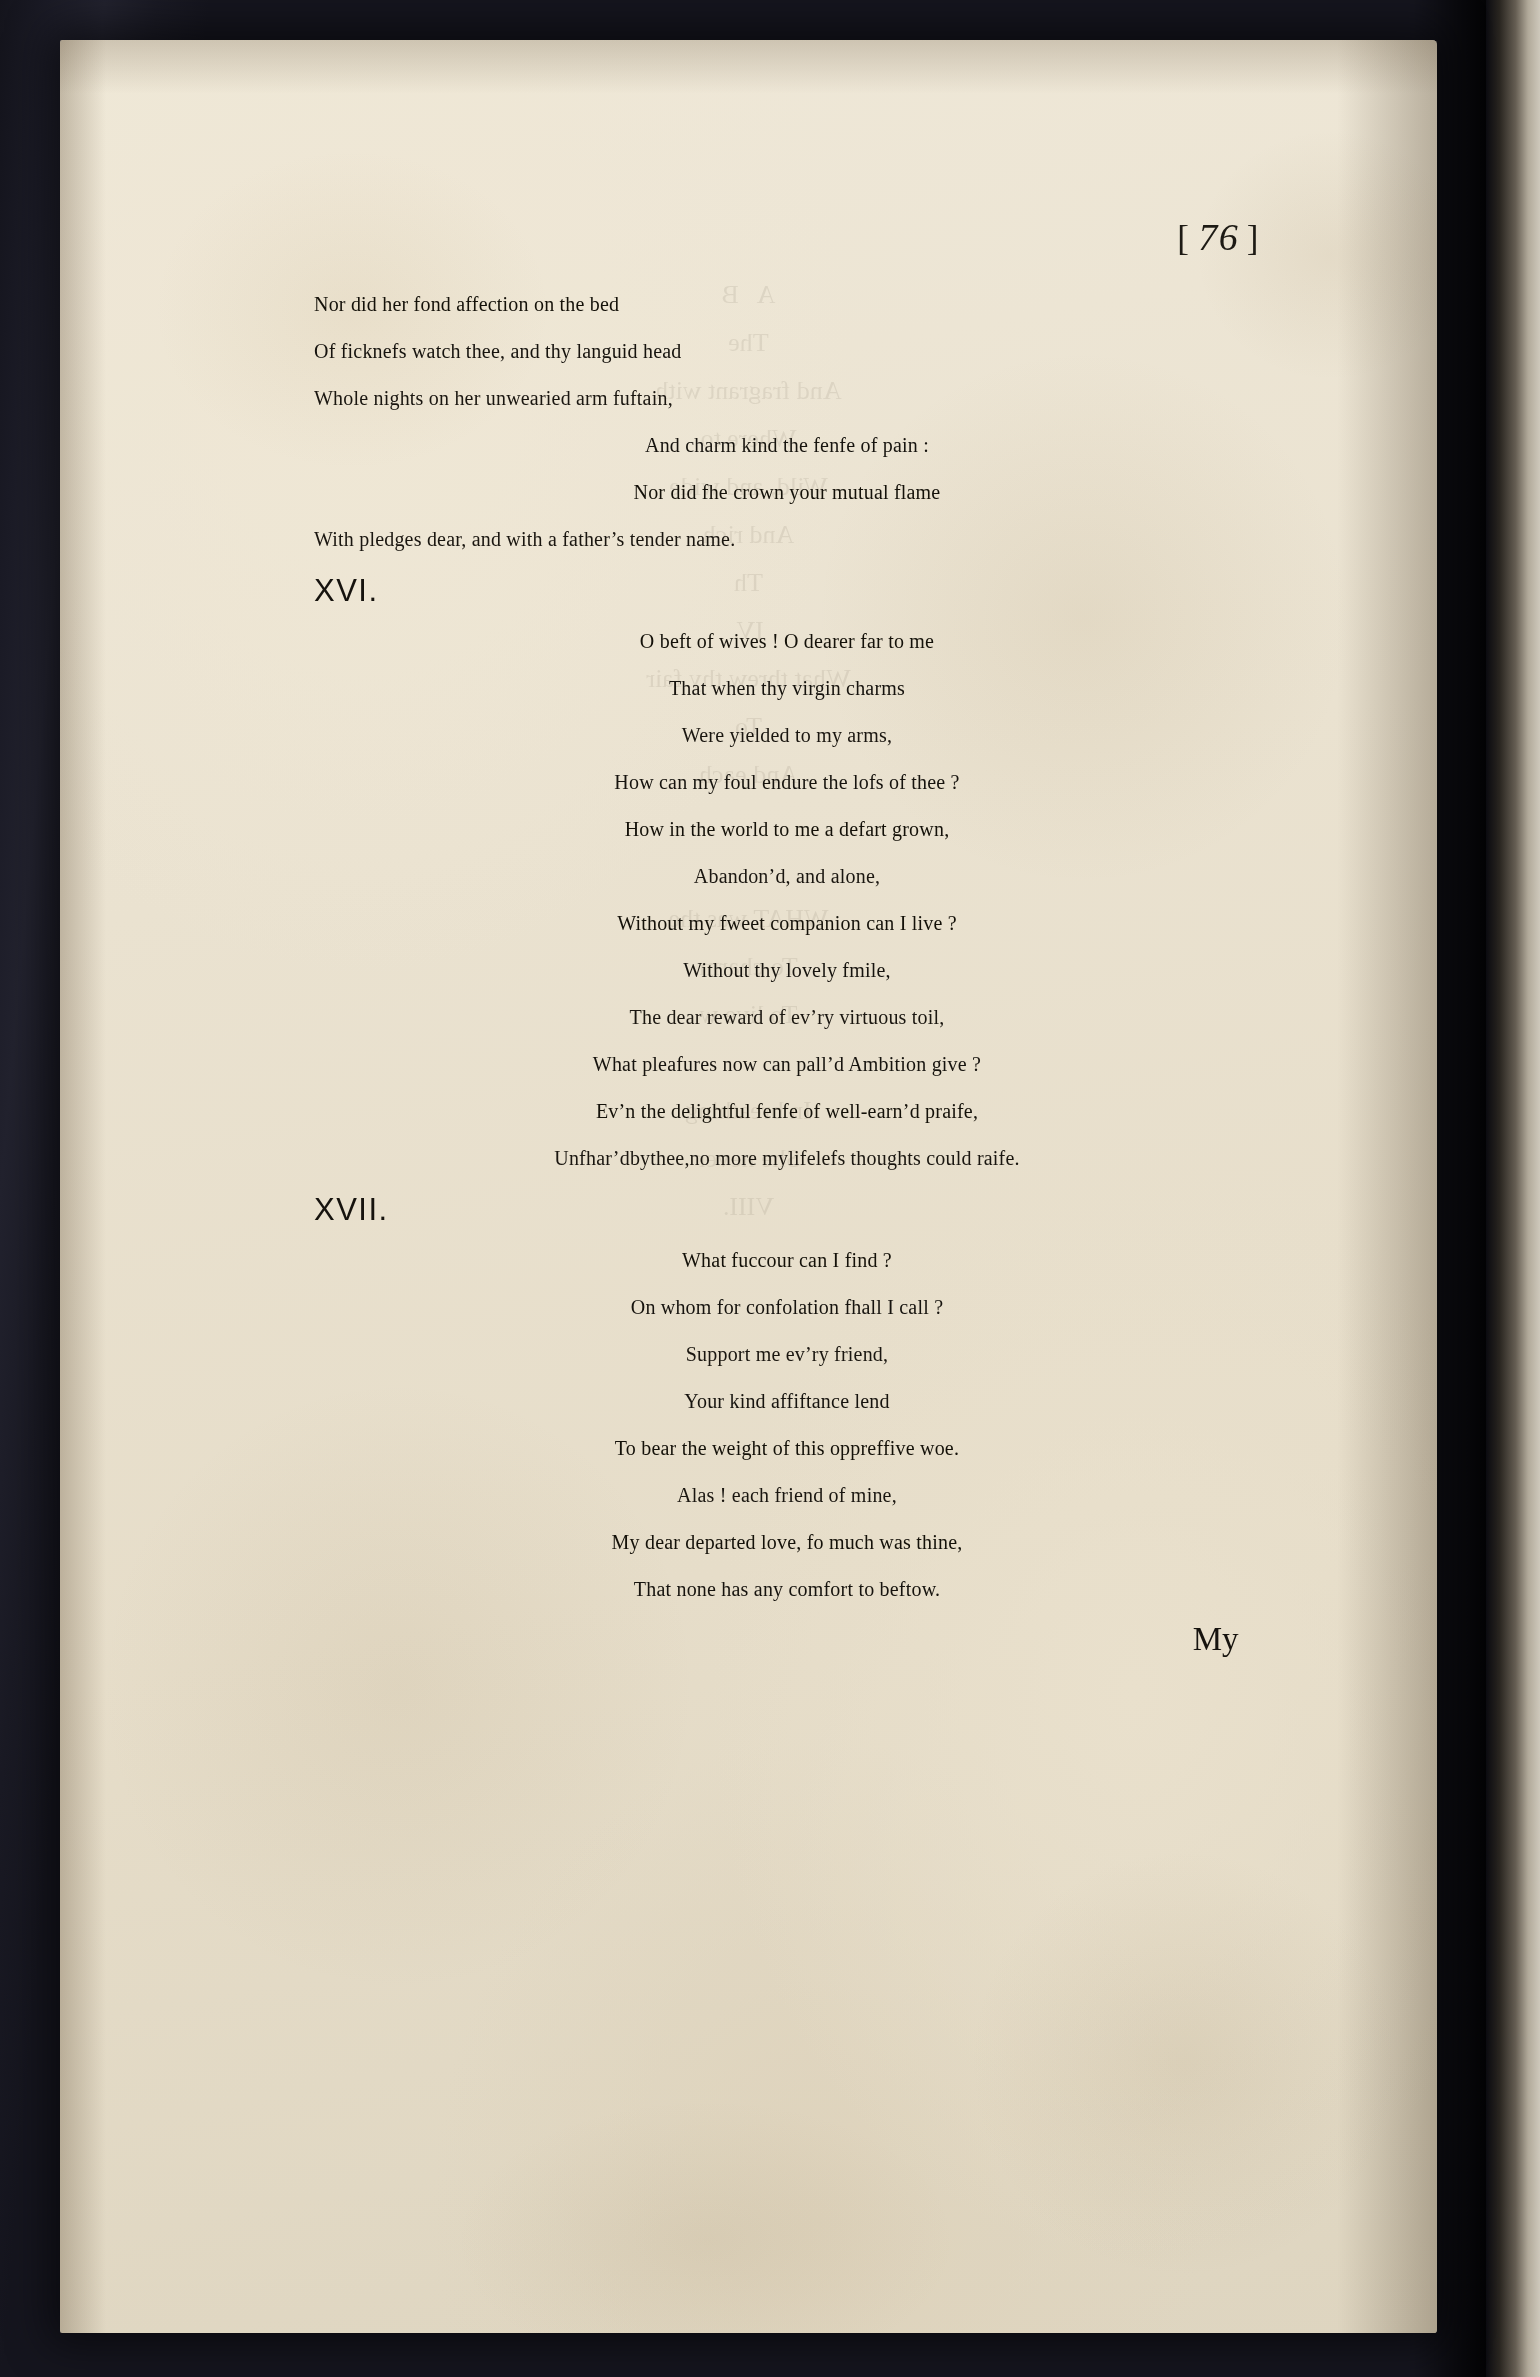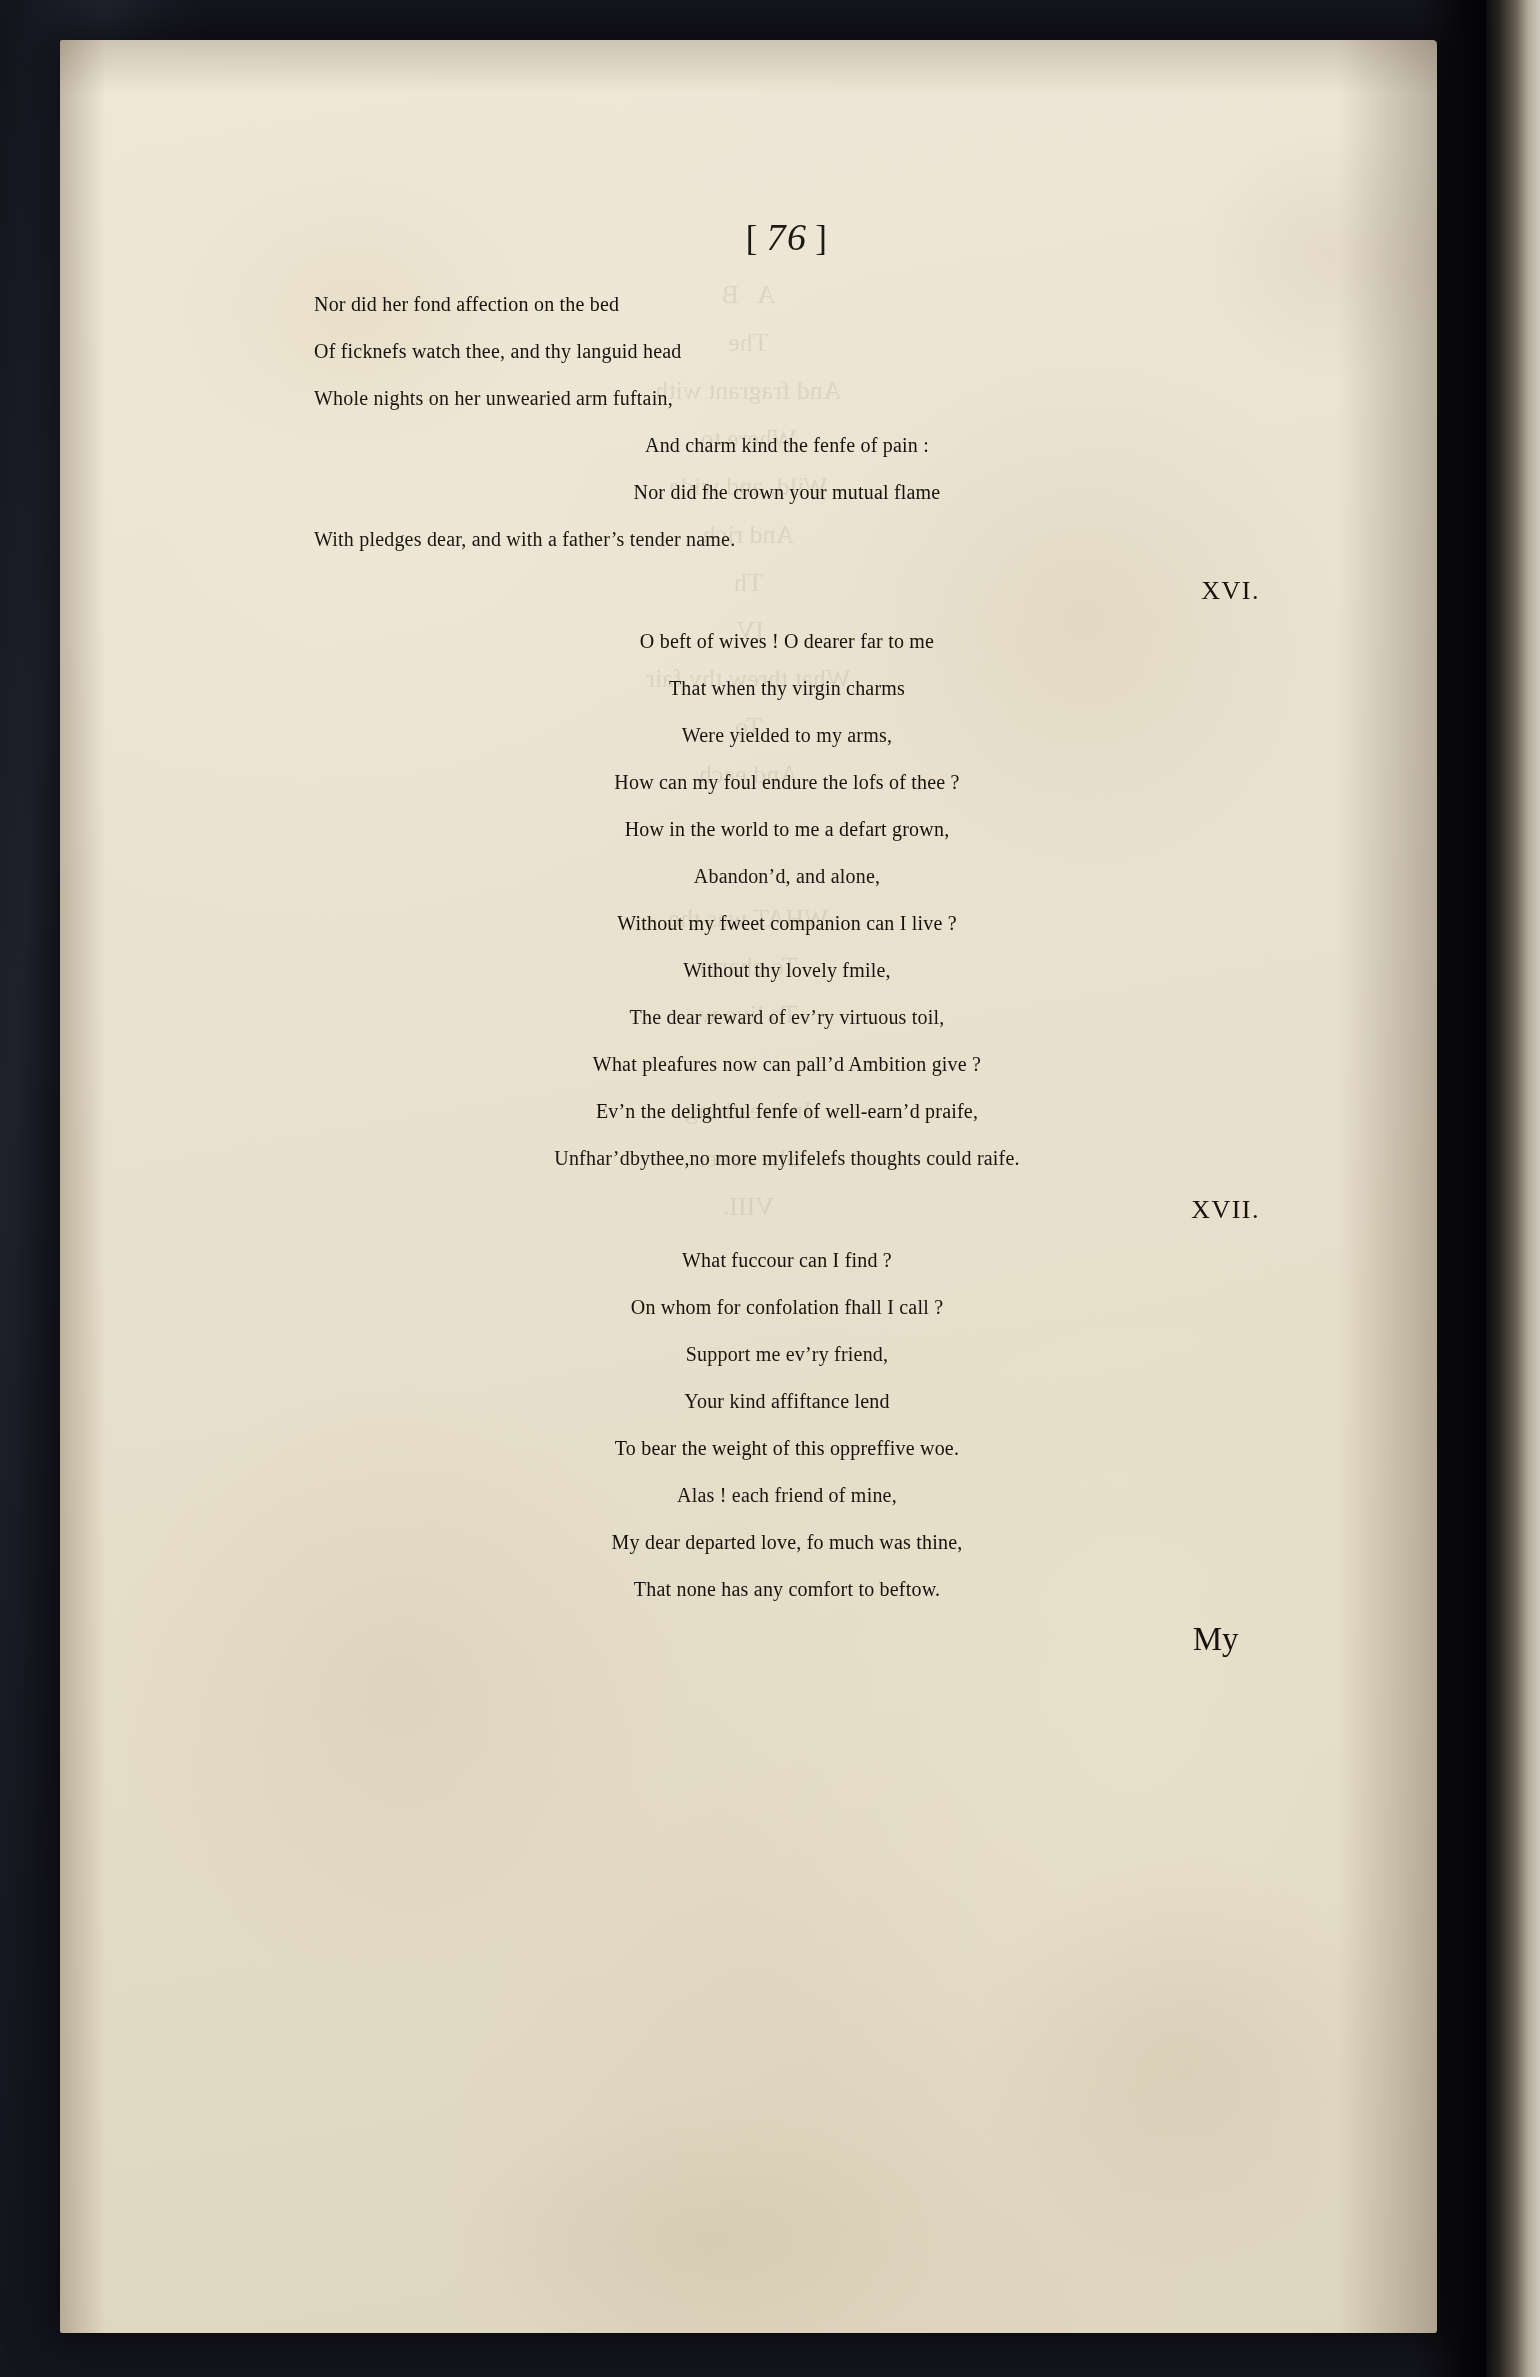--- a/index.html
+++ b/index.html
@@ -108,46 +108,46 @@
 
   
   #textblock {
     position: absolute;
     left: 254px;
     top: 175px;
     width: 946px;
   }
 
   .page-number {
-    text-align: center;
+    text-align: right;
     font-size: 38px;
     letter-spacing: 1.5px;
     color: #1d1a14;
     margin-bottom: 21.5px;
     font-family: "Liberation Serif", serif;
   }
   .page-number .brk { font-size: 35px; }
   .page-number .num { font-style: italic; padding: 0 7.7px; }
 
   .verse-line {
     color: #16130e;
     font-family: "Liberation Serif", serif;
     font-size: 20px;
     line-height: 47px;
     white-space: pre;
     letter-spacing: 0.2px;
   }
   .c   { text-align: center; }
   .section-num {
-    text-align: right;
-    font-size: 26px;
+    text-align: left;
+    font-size: 31px;
     line-height: 55px;
     letter-spacing: 1.5px;
     color: #16130e;
-    font-family: Liberation Serif, serif;
+    font-family: Liberation Sans, sans-serif;
   }
   .catchword {
     text-align: right;
     font-size: 33px;
     margin-top: 8px;
     padding-right: 21.5px;
     color: #16130e;
     font-family: "Liberation Serif", serif;
   }
   

